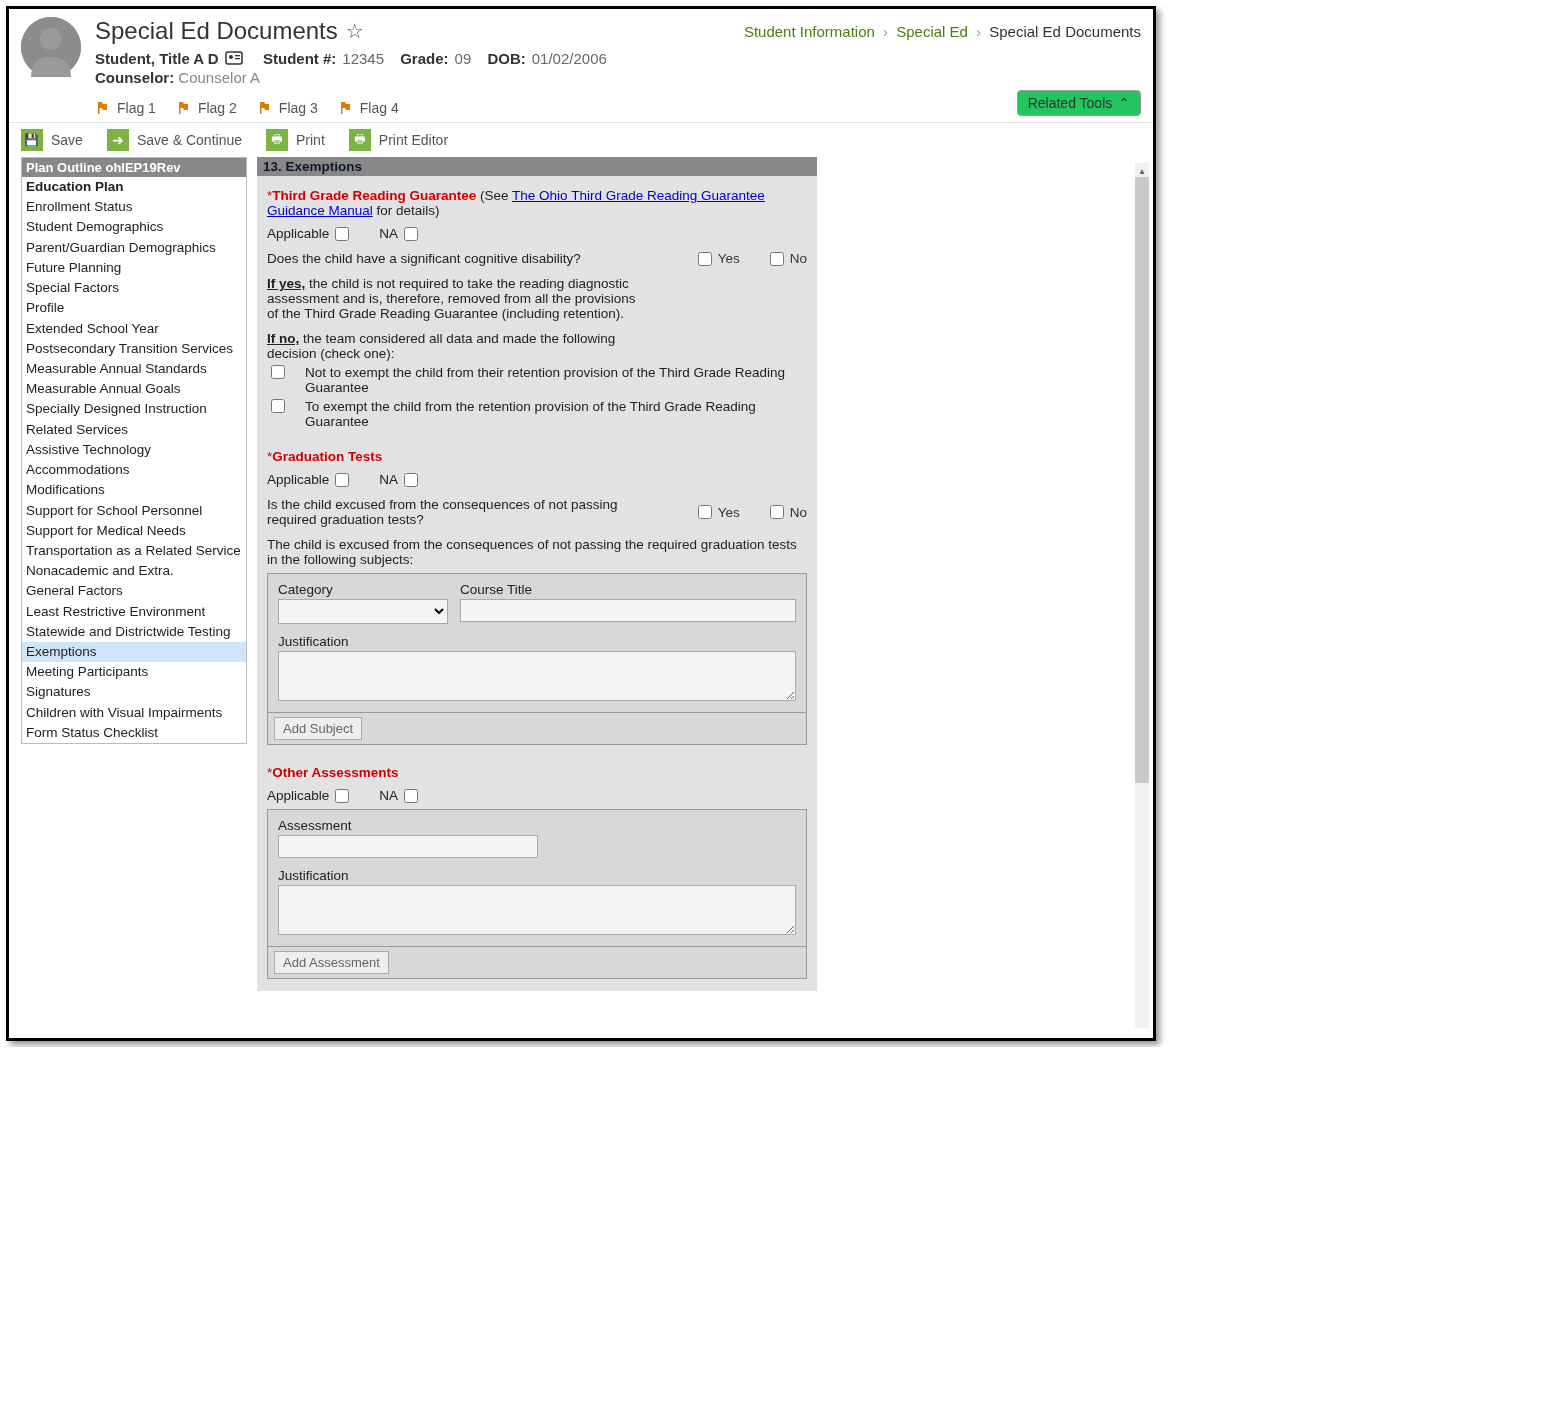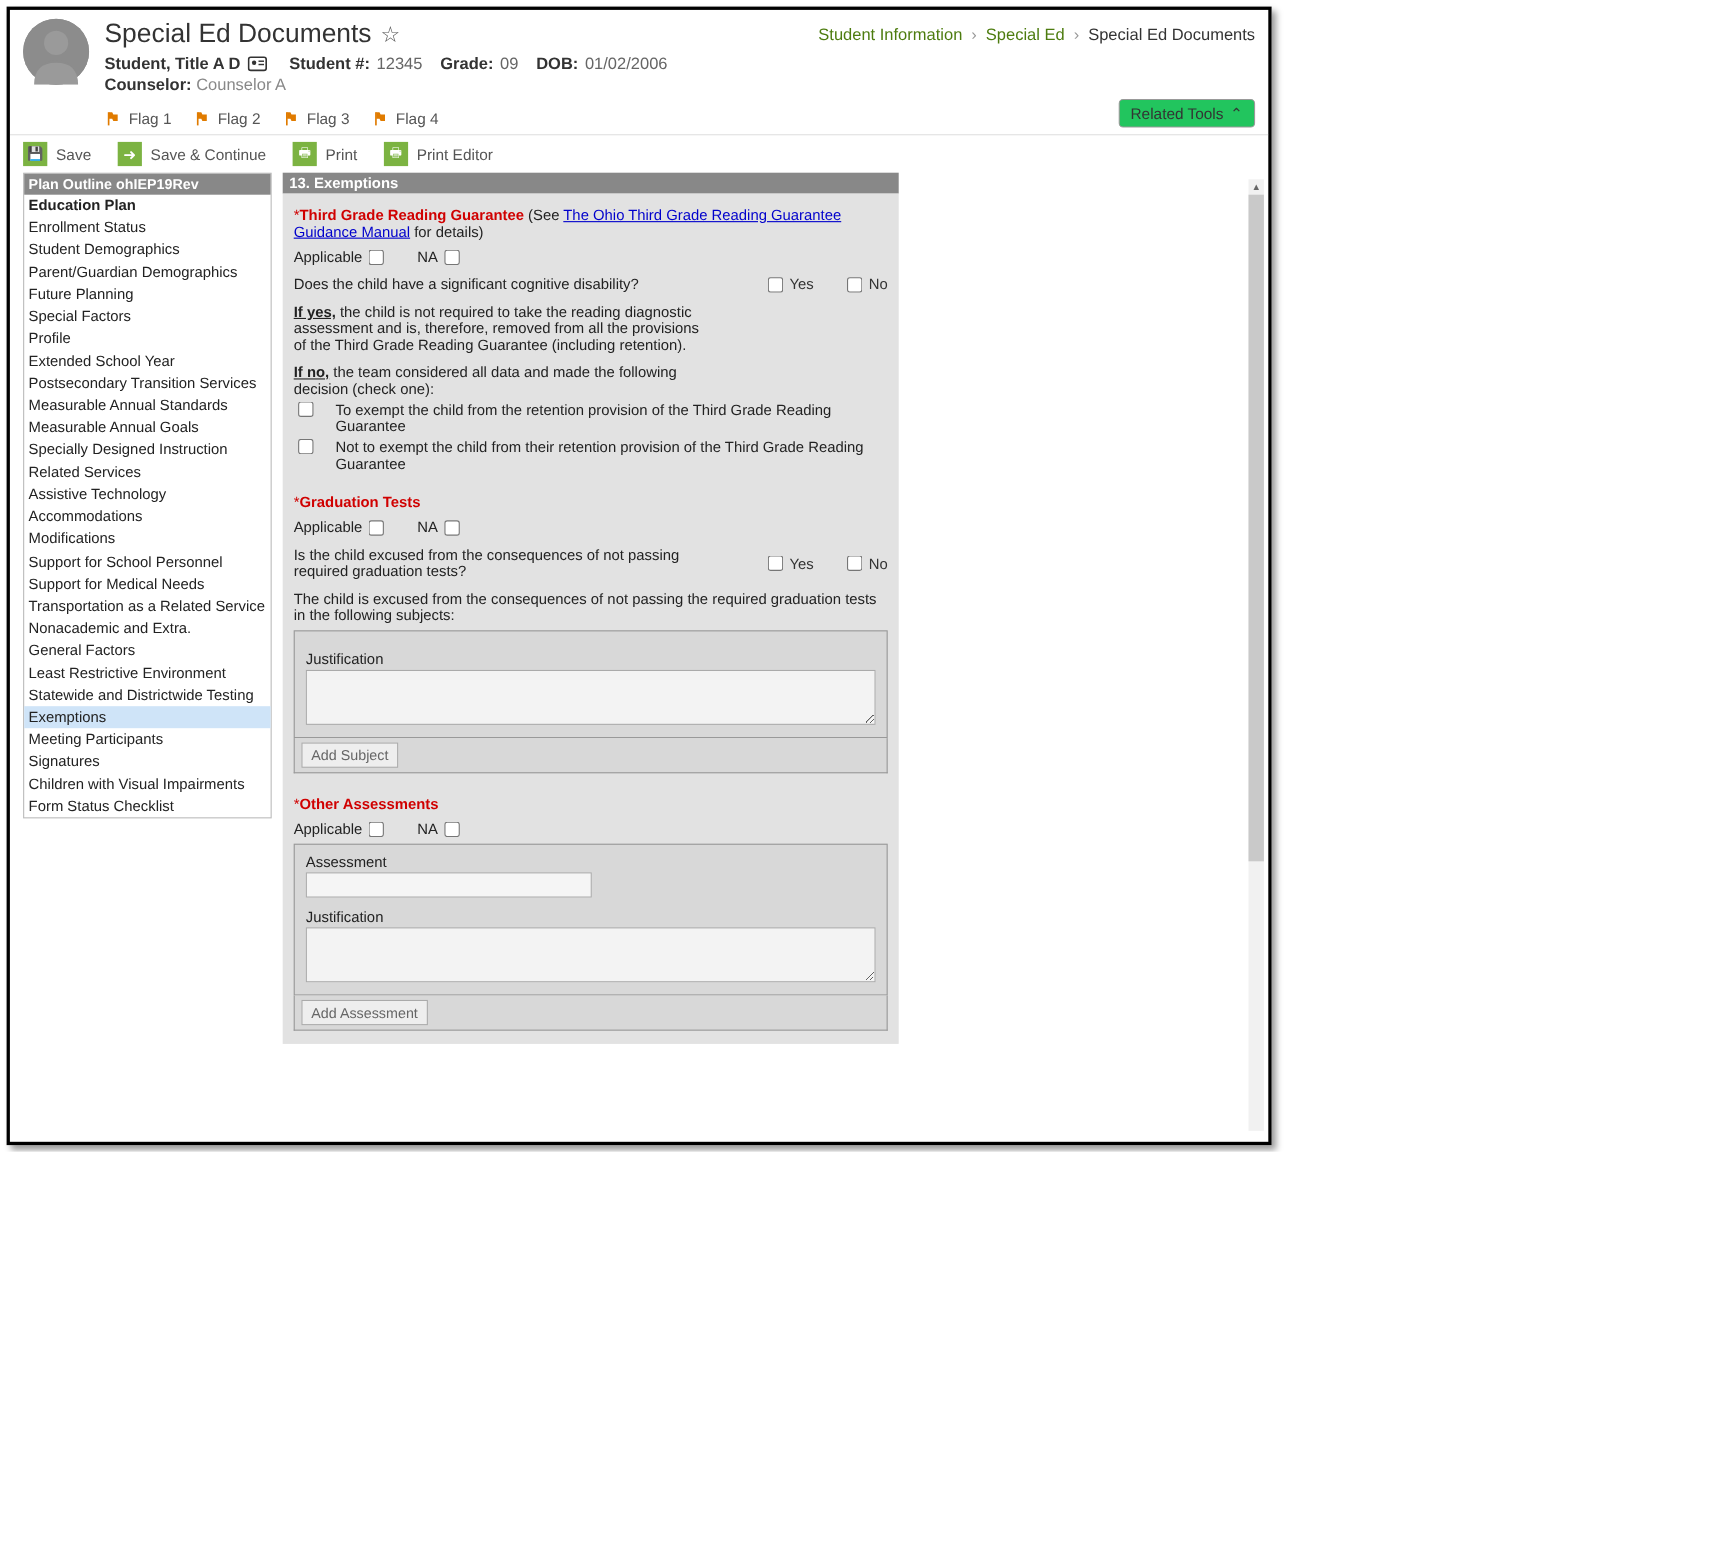--- a/index.html
+++ b/index.html
@@ -82,21 +82,21 @@
   background: #888; color: #fff; font-weight: bold; padding: 2px 4px; font-size:13px;
 }
 .sidebar-item { padding: 1px 4px; color:#222; cursor:pointer; line-height:1.35;}
 .sidebar-item.bold { font-weight: bold; }
 .sidebar-item.selected { background:#cfe4f8; }
 .main {
   width: 560px;
   position: relative;
 }
 .section-header {
-  background: #888; color:#ffffff; font-weight:bold; padding:2px 6px; font-size:13.5px;
+  background: #888; color:#0f172a; font-weight:bold; padding:2px 6px; font-size:13.5px;
 }
 .form-body {
   background:#e2e2e2;
   padding: 12px 10px;
   font-size: 13.5px;
   color:#222;
 }
 .red { color:#d00000; font-weight:bold;}
 .red-star { color:#d00000; }
 .inline-link { color:#0000cc; text-decoration:underline; }
@@ -315,25 +315,25 @@
 
         <div class="row" style="max-width:370px">
           <span class="underline-b">If yes,</span><span> the child is not required to take the reading diagnostic assessment and is, therefore, removed from all the provisions of the Third Grade Reading Guarantee (including retention).</span>
         </div>
 
         <div class="row" style="max-width:390px">
           <span class="underline-b">If no,</span><span> the team considered all data and made the following decision (check one):</span>
         </div>
         <div class="option-row">
           <input type="checkbox" class="check" style="margin-left: 4px;">
-          <div class="txt" style="margin-left:-10px">To exempt the child from the retention provision of the Third Grade Reading Guarantee</div>
+          <div class="txt" style="margin-left:-10px">Not to exempt the child from their retention provision of the Third Grade Reading Guarantee</div>
         </div>
         <div class="option-row">
           <input type="checkbox" class="check" style="margin-left: 4px;">
-          <div class="txt" style="margin-left:-10px">Not to exempt the child from their retention provision of the Third Grade Reading Guarantee</div>
+          <div class="txt" style="margin-left:-10px">To exempt the child from the retention provision of the Third Grade Reading Guarantee</div>
         </div>
 
         <div class="row" style="margin-top:20px">
           <span class="red-star">*</span><span class="red">Graduation Tests</span>
         </div>
         <div class="app-na">
           <span>
               <span>Applicable</span> 
               <input type="checkbox" class="check" style="">
             </span>
@@ -351,20 +351,30 @@
             </label>
           <label>
               <input type="checkbox" class="check" style=""> 
               <span>No</span>
             </label>
         </div>
 
         <div class="row">The child is excused from the consequences of not passing the required graduation tests in the following subjects:</div>
 
         <div class="sub-box">
+          <div class="sub-grid">
+            <div class="col narrow">
+              <label>Category</label>
+              <select><option></option></select>
+            </div>
+            <div class="col">
+              <label>Course Title</label>
+              <input type="text" style="">
+            </div>
+          </div>
           <div style="margin-top:10px">
             <label>Justification</label>
             <textarea style=""></textarea>
           </div>
         </div>
         <div class="sub-box-footer">
           <button class="add-btn">Add Subject</button>
         </div>
 
         <div class="row" style="margin-top:20px">

